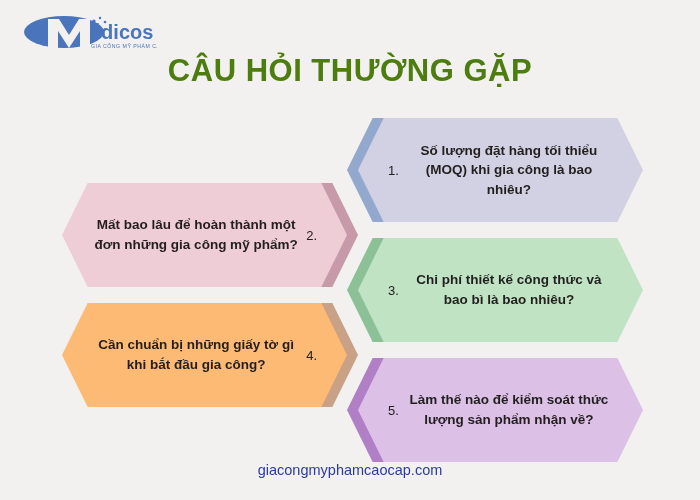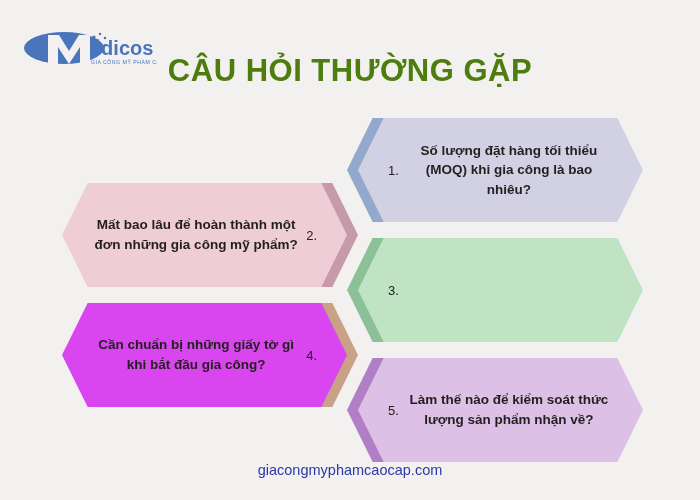--- a/index.html
+++ b/index.html
@@ -12,21 +12,21 @@
     background: #f2f1ef;
     font-family: "Liberation Sans", sans-serif;
     overflow: hidden;
     position: relative;
   }
 
   
   #logo-block {
     position: absolute;
     left: 22px;
-    top: 28px;
+    top: 12px;
     width: 135px;
     height: 44px;
   }
   #logo-svg { display: block; }
 
   #page-title {
     position: absolute;
     top: 53px;
     left: 0;
     width: 700px;
@@ -139,26 +139,27 @@
   <div class="hex-face" style="background: rgb(239, 205, 215);">
     <span class="hex-text">Mất bao lâu để hoàn thành một đơn những gia công mỹ phẩm?</span>
     <span class="hex-num">2.</span>
   </div>
 </div>
 
 <div class="hex-item right" id="item-3">
   <div class="hex-shadow" style="background: rgb(140, 193, 151);"></div>
   <div class="hex-face" style="background: rgb(191, 227, 195);">
     <span class="hex-num">3.</span>
+    <span class="hex-text">Chi phí thiết kế công thức và bao bì là bao nhiêu?</span>
   </div>
 </div>
 
 <div class="hex-item left" id="item-4">
   <div class="hex-shadow" style="background: rgb(201, 161, 135);"></div>
-  <div class="hex-face" style="background: #d946ef;">
+  <div class="hex-face" style="background: #fdba74;">
     <span class="hex-text">Cần chuẩn bị những giấy tờ gì khi bắt đầu gia công?</span>
     <span class="hex-num">4.</span>
   </div>
 </div>
 
 <div class="hex-item right" id="item-5">
   <div class="hex-shadow" style="background: rgb(176, 127, 198);"></div>
   <div class="hex-face" style="background: rgb(220, 192, 230);">
     <span class="hex-num">5.</span>
     <span class="hex-text">Làm thế nào để kiểm soát thức lượng sản phẩm nhận về?</span>

